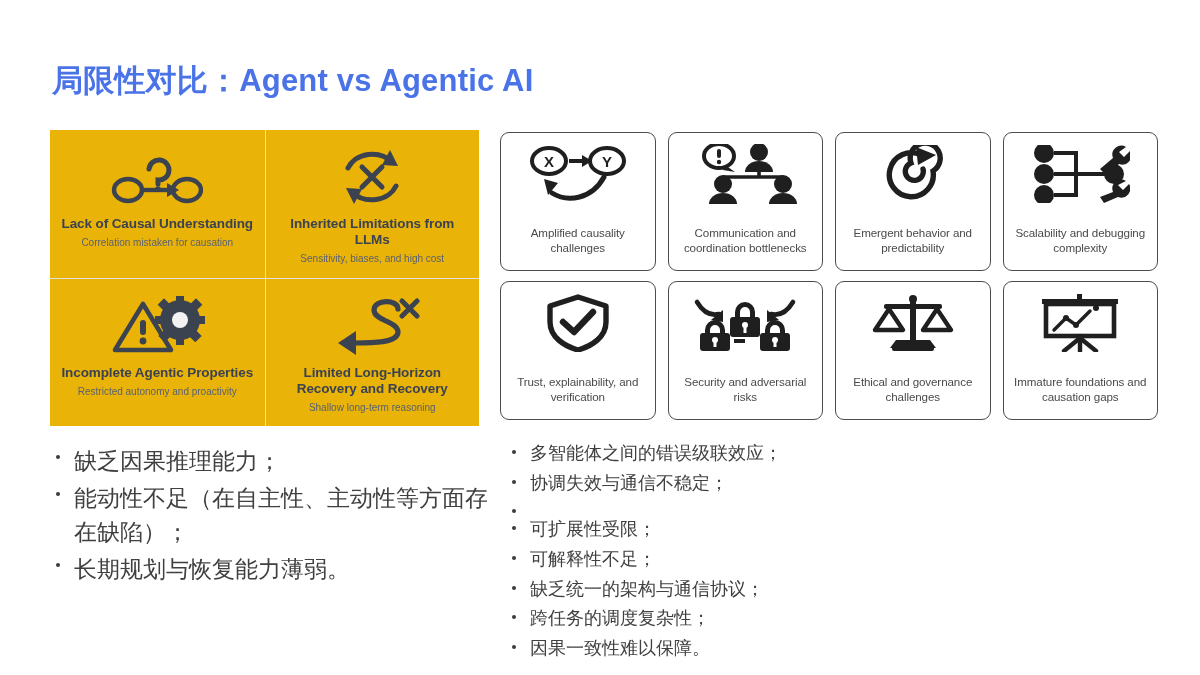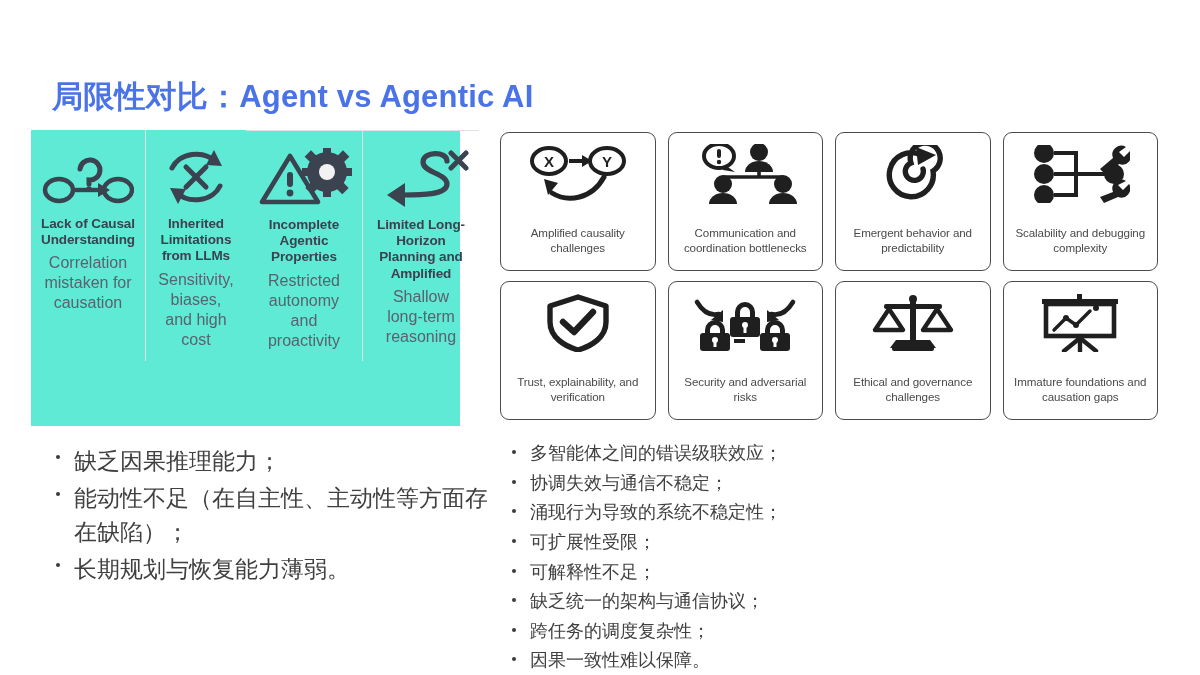--- a/index.html
+++ b/index.html
@@ -6,46 +6,46 @@
   html, body {
     width: 1200px; height: 675px;
     background: #ffffff;
     font-family: "Liberation Sans", "DejaVu Sans", sans-serif;
     overflow: hidden;
   }
   .slide { position: relative; width: 1200px; height: 675px; background: #fff; }
 
   
   .title {
-    position: absolute; left: 52px; top: 76px;
+    position: absolute; left: 52px; top: 60px;
     font-size: 31px; font-weight: 700;
     color: #4a73e8; letter-spacing: .2px; white-space: nowrap;
   }
 
   
   .left-panel {
-    position: absolute; left: 31px; top: 130px;
+    position: absolute; left: 50px; top: 130px;
     width: 429px; height: 296px;
-    background: #5eead4;
-    display: grid; grid-template-columns: 1fr 1fr 1fr 1fr; grid-template-rows: 1fr 1fr;
+    background: #eab308;
+    display: grid; grid-template-columns: 1fr 1fr; grid-template-rows: 1fr 1fr;
   }
   .lp-cell {
     position: relative; display: flex; flex-direction: column;
     align-items: center; justify-content: flex-start;
     padding: 14px 10px 10px;
   }
   .lp-cell.c-right { border-left: 1px solid #e0e0e0; }
   .lp-cell.r-bottom { border-top: 1px solid #e0e0e0; }
   .lp-icon { height: 66px; display: flex; align-items: center; justify-content: center; }
   .lp-title {
     margin-top: 6px; font-size: 13.5px; font-weight: 700;
     color: #3b4250; text-align: center; line-height: 1.2; letter-spacing: -.1px;
   }
   .lp-sub {
-    margin-top: 5px; font-size: 16px; color: #5a6170;
+    margin-top: 5px; font-size: 10px; color: #5a6170;
     text-align: center; line-height: 1.25;
   }
 
   
   .right-panel {
     position: absolute; left: 500px; top: 132px;
     width: 658px; height: 288px;
     display: grid; grid-template-columns: repeat(4, 1fr); grid-template-rows: 1fr 1fr;
     gap: 10px 12px;
   }
@@ -152,21 +152,21 @@
       <div class="lp-icon">
         <svg width="96" height="58" viewBox="0 0 96 58">
           <path d="M74 12 C74 2 50 2 50 13 C50 24 74 24 74 35 C74 46 48 46 30 46" fill="none" stroke="#3b4250" stroke-width="5.2" stroke-linecap="round"></path>
           <polygon points="32,34 14,46 32,58" fill="#3b4250"></polygon>
           <g stroke="#3b4250" stroke-width="5" stroke-linecap="round">
             <line x1="78" y1="4" x2="93" y2="19"></line>
             <line x1="93" y1="4" x2="78" y2="19"></line>
           </g>
         </svg>
       </div>
-      <div class="lp-title">Limited Long-Horizon Planning and Amplified</div>
+      <div class="lp-title">Limited Long-Horizon Recovery and Recovery</div>
       <div class="lp-sub">Shallow long-term reasoning</div>
     </div>
   </div>
 
   <div class="right-panel">
 
     <div class="card">
       <div class="card-icon">
         <svg width="104" height="58" viewBox="0 0 104 58">
           <g fill="none" stroke="#1f1f1f" stroke-width="4">
@@ -344,21 +344,20 @@
     <div class="bullet">
       <span class="dot"></span>
       <span class="txt">多智能体之间的错误级联效应；</span>
     </div>
     <div class="bullet">
       <span class="dot"></span>
       <span class="txt">协调失效与通信不稳定；</span>
     </div>
     <div class="bullet">
       <span class="dot"></span>
-      <span class="txt">涌现行为导致的系统不稳定性；</span>
     </div>
     <div class="bullet">
       <span class="dot"></span>
       <span class="txt">可扩展性受限；</span>
     </div>
     <div class="bullet">
       <span class="dot"></span>
       <span class="txt">可解释性不足；</span>
     </div>
     <div class="bullet">

